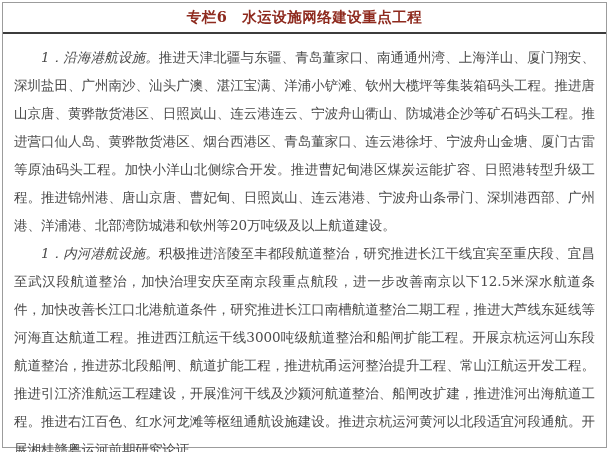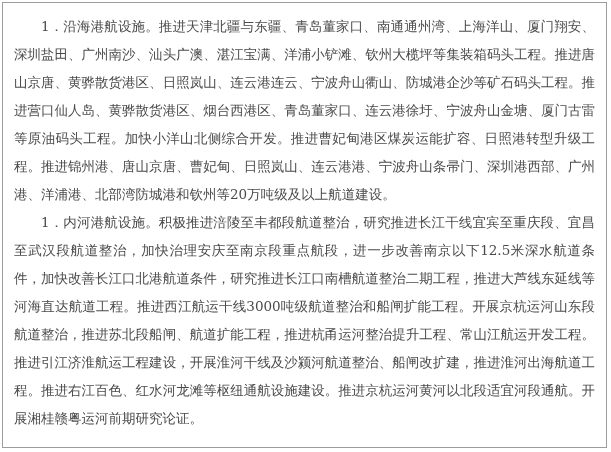--- a/index.html
+++ b/index.html
@@ -40,23 +40,27 @@
     line-height: 28px;
     color: var(--body, #4a4a4a);
     text-align: justify;
     text-justify: inter-ideograph;
   }
   .content p {
     margin: 0;
     text-indent: 2em;
   }
   .lead {
+    font-style: italic;
   }
 </style>
 </head>
 <body>
 
 <div class="box">
+  <div class="title-band">
+    <span class="title">专栏6　水运设施网络建设重点工程</span>
+  </div>
   <div class="content">
     <p><span class="lead">1．沿海港航设施。</span><span>推进天津北疆与东疆、青岛董家口、南通通州湾、上海洋山、厦门翔安、深圳盐田、广州南沙、汕头广澳、湛江宝满、洋浦小铲滩、钦州大榄坪等集装箱码头工程。推进唐山京唐、黄骅散货港区、日照岚山、连云港连云、宁波舟山衢山、防城港企沙等矿石码头工程。推进营口仙人岛、黄骅散货港区、烟台西港区、青岛董家口、连云港徐圩、宁波舟山金塘、厦门古雷等原油码头工程。加快小洋山北侧综合开发。推进曹妃甸港区煤炭运能扩容、日照港转型升级工程。推进锦州港、唐山京唐、曹妃甸、日照岚山、连云港港、宁波舟山条帚门、深圳港西部、广州港、洋浦港、北部湾防城港和钦州等20万吨级及以上航道建设。</span></p>
     <p><span class="lead">1．内河港航设施。</span><span>积极推进涪陵至丰都段航道整治，研究推进长江干线宜宾至重庆段、宜昌至武汉段航道整治，加快治理安庆至南京段重点航段，进一步改善南京以下12.5米深水航道条件，加快改善长江口北港航道条件，研究推进长江口南槽航道整治二期工程，推进大芦线东延线等河海直达航道工程。推进西江航运干线3000吨级航道整治和船闸扩能工程。开展京杭运河山东段航道整治，推进苏北段船闸、航道扩能工程，推进杭甬运河整治提升工程、常山江航运开发工程。推进引江济淮航运工程建设，开展淮河干线及沙颍河航道整治、船闸改扩建，推进淮河出海航道工程。推进右江百色、红水河龙滩等枢纽通航设施建设。推进京杭运河黄河以北段适宜河段通航。开展湘桂赣粤运河前期研究论证。</span></p>
   </div>
 </div>
 
 </body></html>

